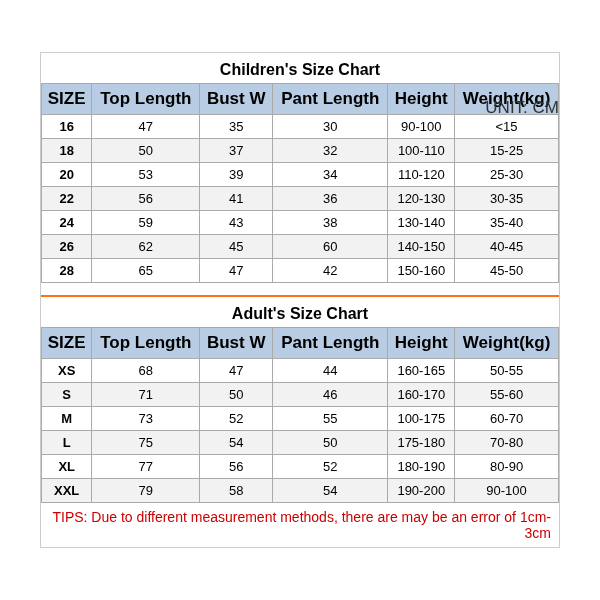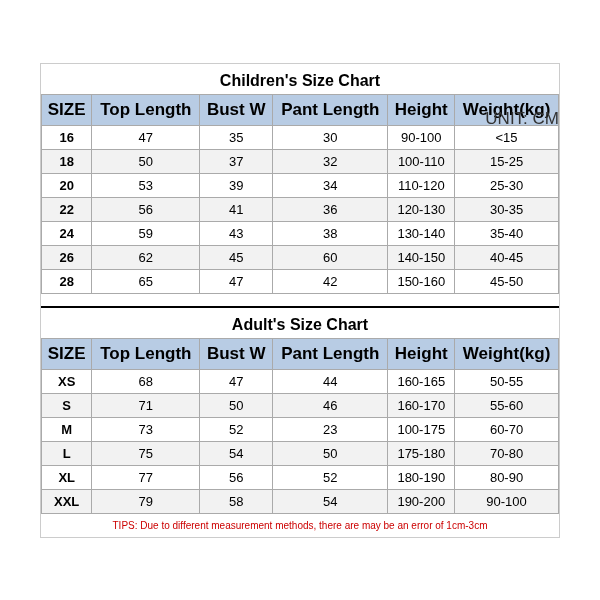--- a/index.html
+++ b/index.html
@@ -58,23 +58,23 @@
       background: #f2f2f2;
     }
     tr:nth-child(odd) td {
       background: #fff;
     }
     .size-col {
       font-weight: bold;
     }
     .tips {
       padding: 6px 8px;
-      font-size: 10px;
+      font-size: 14px;
       color: #cc0000;
-      text-align: center;
+      text-align: right;
     }
   </style>
 </head>
 <body>
 
 <div class="container">
 
   <div class="section-title">
     <span>Children's Size Chart</span>
     <span class="unit-label">UNIT: CM</span>
@@ -144,21 +144,21 @@
           <td class="size-col">28</td>
           <td>65</td>
           <td>47</td>
           <td>42</td>
           <td>150-160</td>
           <td>45-50</td>
         </tr>
       </tbody>
   </table>
 
-  <div class="section-title" style="margin-top:12px; border-top: 2px solid #000000;">
+  <div class="section-title" style="margin-top:12px; border-top: 2px solid #f97316;">
     <span>Adult's Size Chart</span>
   </div>
 
   <table>
     <thead>
       <tr>
         <th>SIZE</th>
         <th>Top Length</th>
         <th>Bust W</th>
         <th>Pant Length</th>
@@ -180,21 +180,21 @@
           <td>71</td>
           <td>50</td>
           <td>46</td>
           <td>160-170</td>
           <td>55-60</td>
         </tr>
         <tr>
           <td class="size-col">M</td>
           <td>73</td>
           <td>52</td>
-          <td>23</td>
+          <td>55</td>
           <td>100-175</td>
           <td>60-70</td>
         </tr>
         <tr>
           <td class="size-col">L</td>
           <td>75</td>
           <td>54</td>
           <td>50</td>
           <td>175-180</td>
           <td>70-80</td>

